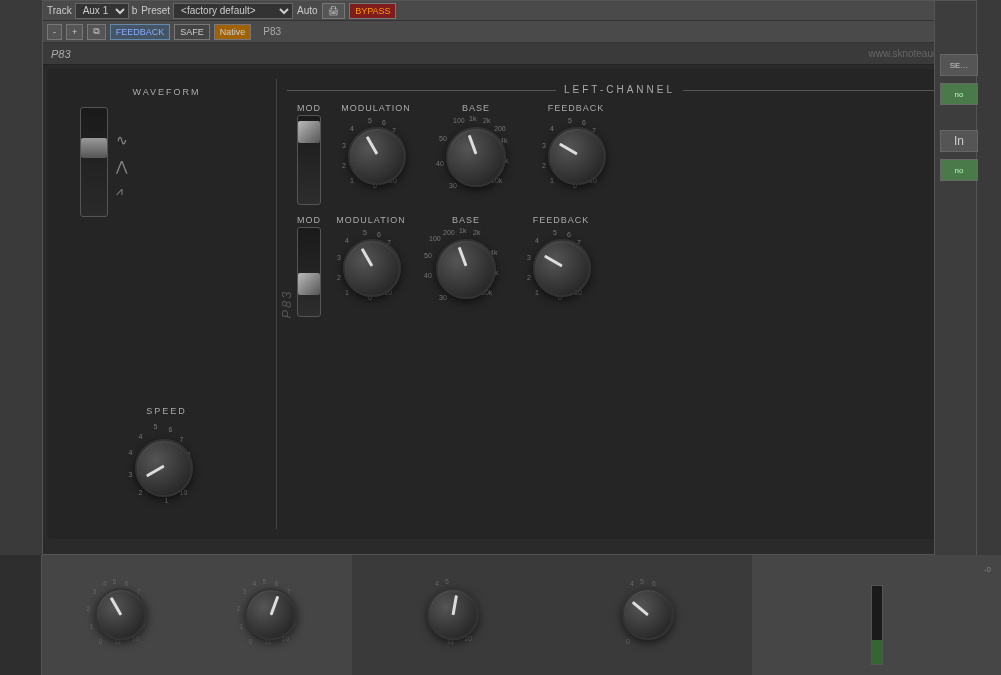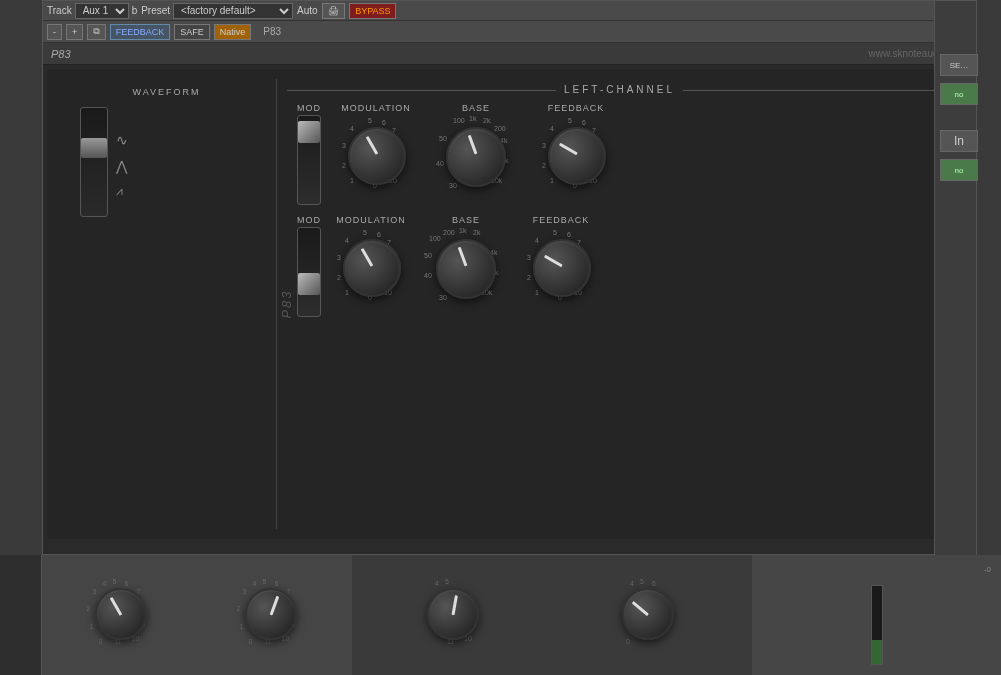--- a/index.html
+++ b/index.html
@@ -253,20 +253,42 @@
             </div>
 
             <div style="display:flex;flex-direction:column;gap:10px;padding-top:5px;">
               <div style="color:#888;font-size:14px;cursor:pointer;">∿</div>
               <div style="color:#888;font-size:14px;cursor:pointer;">⋀</div>
               <div style="color:#888;font-size:12px;cursor:pointer;">⩘</div>
             </div>
           </div>
         </div>
 
+        <div style="margin-top:10px;">
+          <div style="text-align:center;color:#aaa;font-size:9px;letter-spacing:2px;margin-bottom:5px;">SPEED</div>
+
+          <div style="position:relative;width:100px;height:100px;margin:0 auto;">
+
+            <span class="num-ring" style="top:2px;left:37px;">5</span>
+            <span class="num-ring" style="top:5px;left:52px;">6</span>
+            <span class="num-ring" style="top:15px;left:63px;">7</span>
+            <span class="num-ring" style="top:30px;left:70px;">8</span>
+            <span class="num-ring" style="top:50px;left:70px;">9</span>
+            <span class="num-ring" style="top:68px;left:63px;">10</span>
+            <span class="num-ring" style="top:76px;left:48px;">1</span>
+            <span class="num-ring" style="top:68px;left:22px;">2</span>
+            <span class="num-ring" style="top:50px;left:12px;">3</span>
+            <span class="num-ring" style="top:28px;left:12px;">4</span>
+            <span class="num-ring" style="top:12px;left:22px;">4</span>
+
+            <div class="knob-outer" style="position:absolute;top:18px;left:18px;">
+              <div class="knob-indicator" style="transform:translateX(-50%) rotate(-120deg);"></div>
+            </div>
+          </div>
+        </div>
       </div>
 
       <div style="flex:1;padding:5px 10px;position:relative;">
 
         <div style="position:absolute;left:-5px;top:50%;transform:translateY(-50%) rotate(-90deg);color:#555;font-size:13px;font-style:italic;letter-spacing:2px;pointer-events:none;white-space:nowrap;">P83</div>
 
         <div style="margin-bottom:10px;">
           <div style="text-align:center;color:#aaa;font-size:10px;letter-spacing:3px;margin-bottom:8px;position:relative;">
             <span style="position:relative;z-index:1;background:#252525;padding:0 8px;">LEFT-CHANNEL</span>
             <div style="position:absolute;top:50%;left:0;right:0;height:1px;background:#555;z-index:0;"></div>

